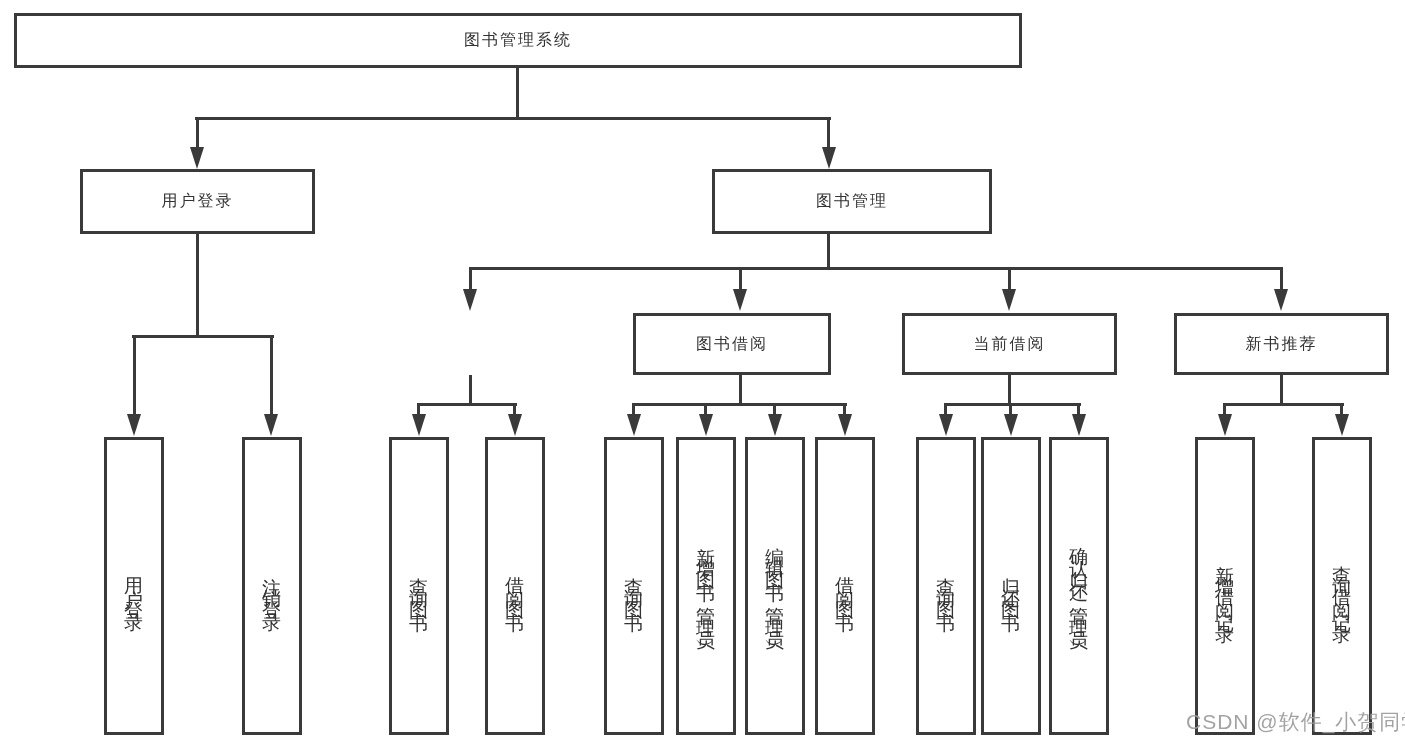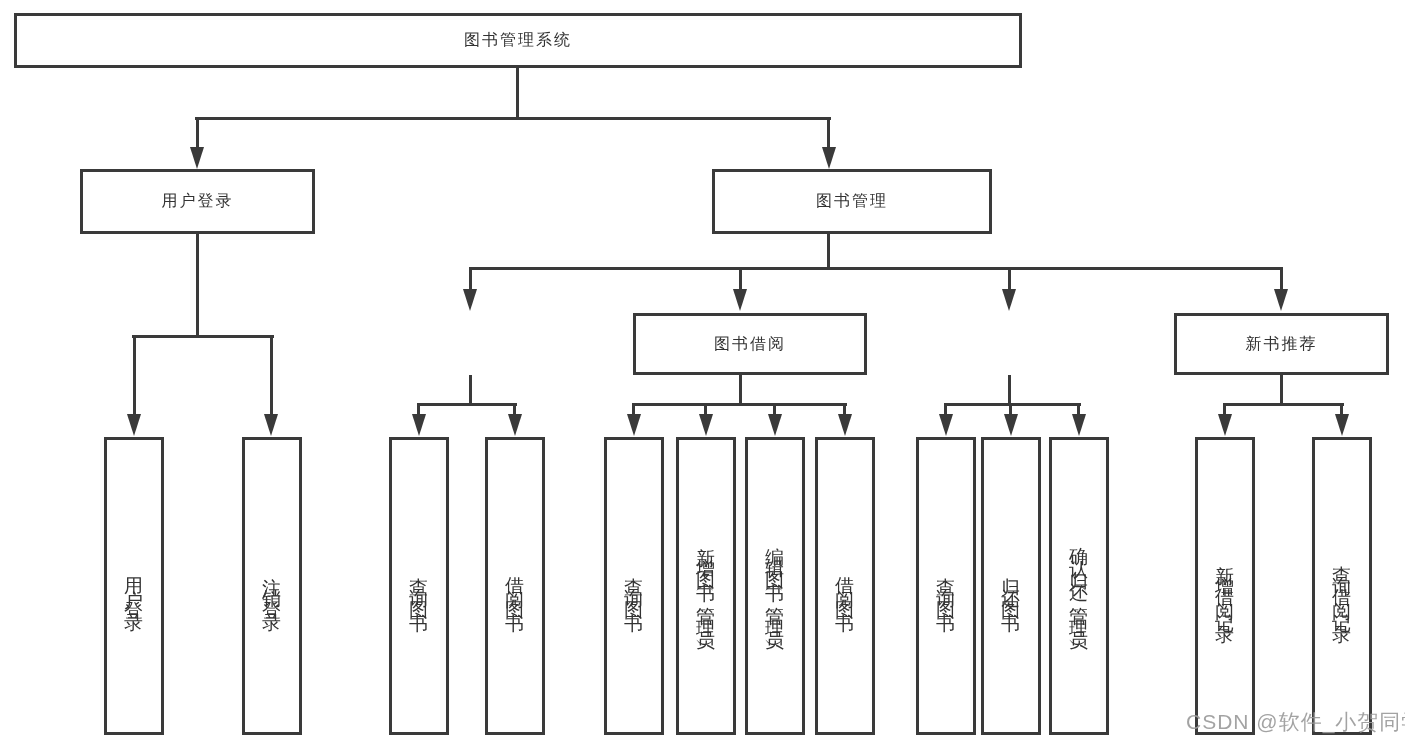--- a/index.html
+++ b/index.html
@@ -87,22 +87,25 @@
   <div class="hl" style="left:469px;top:267px;width:814px;"></div>
   <div class="vl" style="left:469px;top:267px;height:25px;"></div>
   <div class="ah" style="left:463px;top:289px;"></div>
   <div class="vl" style="left:739px;top:267px;height:25px;"></div>
   <div class="ah" style="left:733px;top:289px;"></div>
   <div class="vl" style="left:1008px;top:267px;height:25px;"></div>
   <div class="ah" style="left:1002px;top:289px;"></div>
   <div class="vl" style="left:1280px;top:267px;height:25px;"></div>
   <div class="ah" style="left:1274px;top:289px;"></div>
 
-  <div class="node node-h" style="left:633px;top:313px;width:234px;height:62px;">
+  <div class="node node-h" style="left:633px;top:313px;width:198px;height:62px;">
     <span class="lbl">图书借阅</span>
+  </div>
+  <div class="node node-h" style="left:902px;top:313px;width:215px;height:62px;">
+    <span class="lbl">当前借阅</span>
   </div>
   <div class="node node-h" style="left:1174px;top:313px;width:215px;height:62px;">
     <span class="lbl">新书推荐</span>
   </div>
 
   <div class="vl" style="left:469px;top:375px;height:30px;"></div>
   <div class="vl" style="left:739px;top:375px;height:30px;"></div>
   <div class="vl" style="left:1008px;top:375px;height:30px;"></div>
   <div class="vl" style="left:1280px;top:375px;height:30px;"></div>
 

